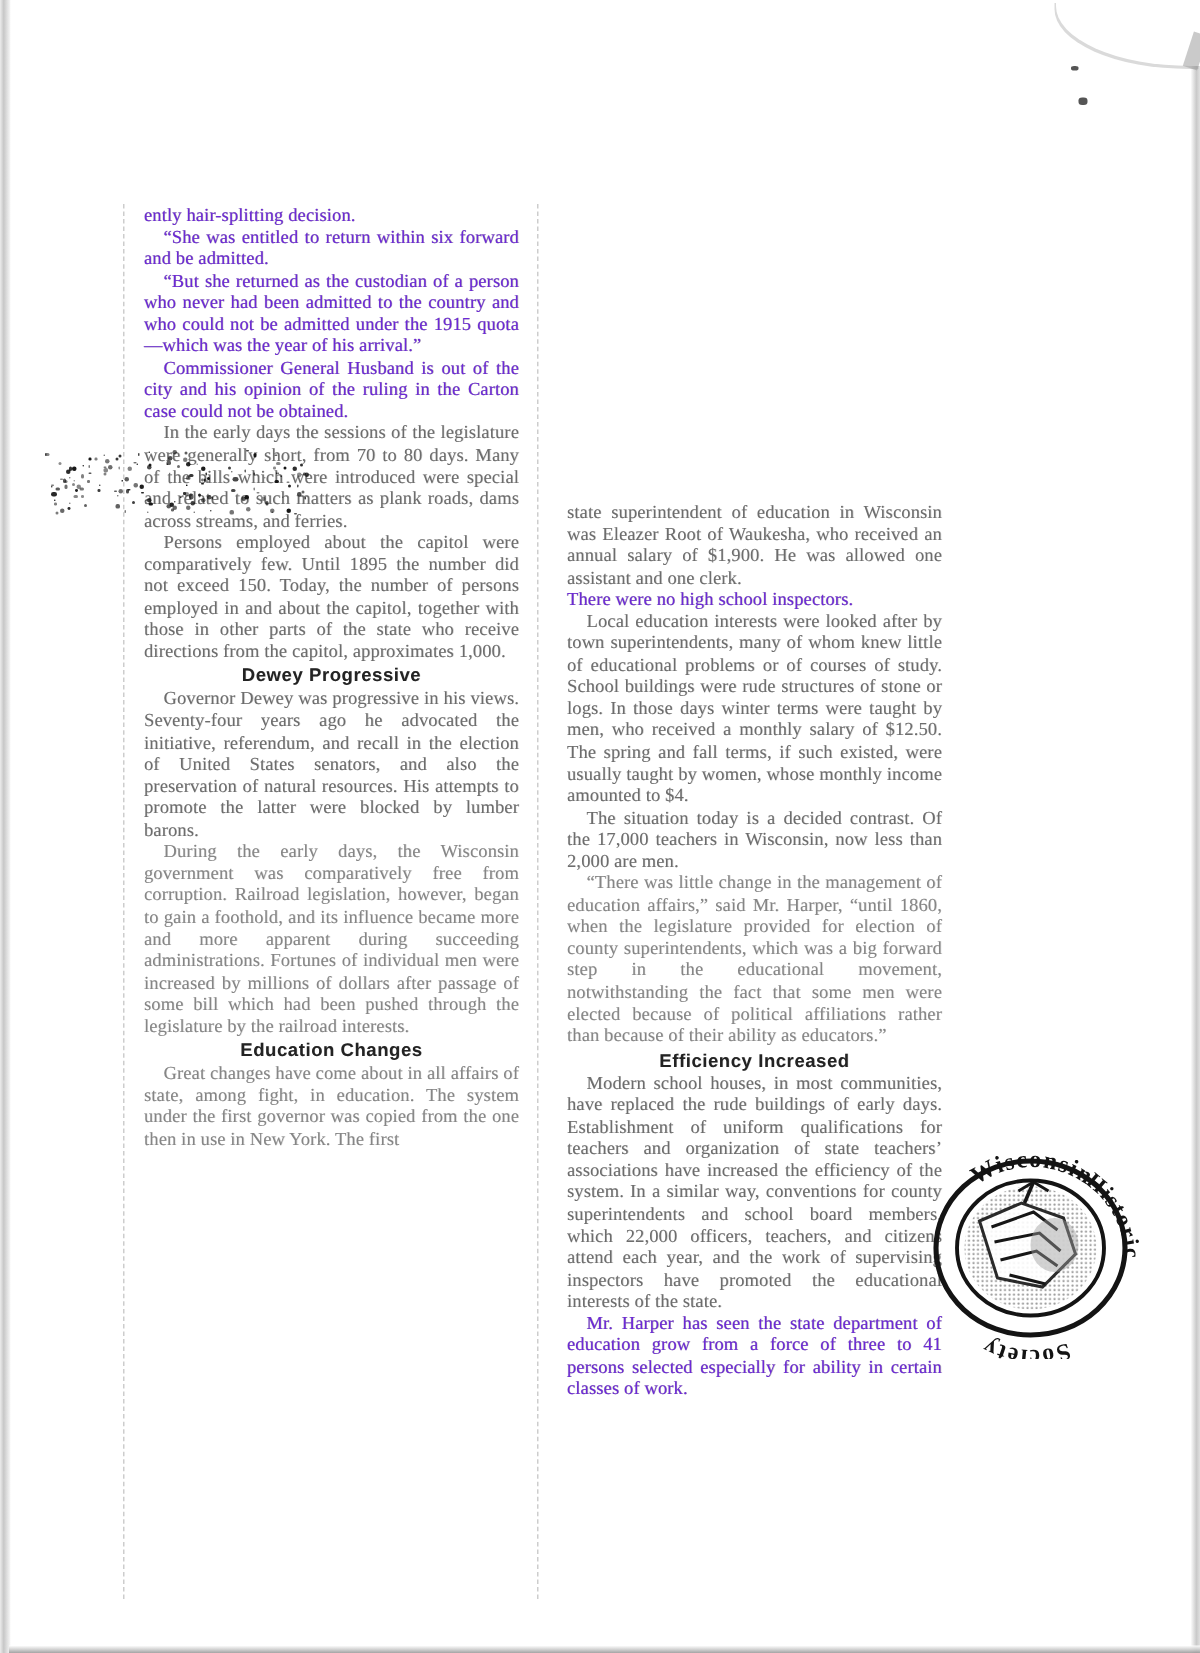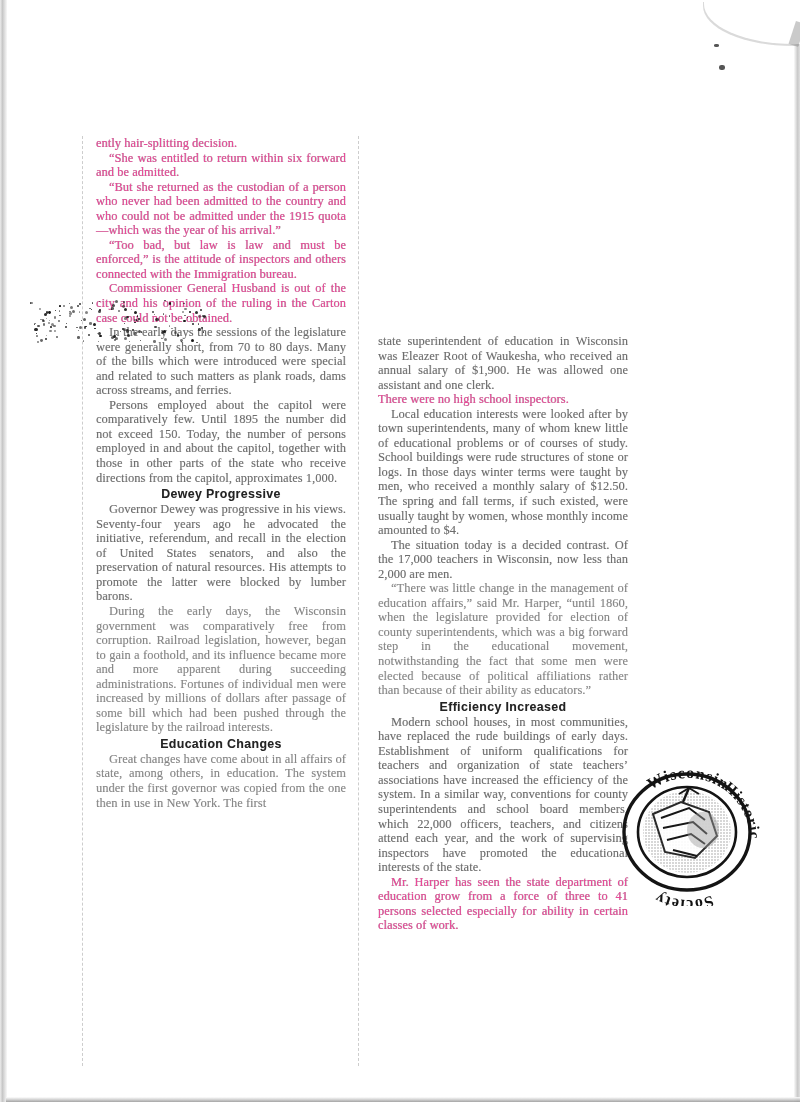--- a/index.html
+++ b/index.html
@@ -92,21 +92,21 @@
   .col.left  { left: 0; }
   .col.right { left: 282px; }
 
   .col p {
     margin: 0 0 0 0;
     text-indent: 13px;
     text-align: justify;
     font-family: "Liberation Serif", serif;
     font-size: 12.3px;
     line-height: 14.55px;
-    color: #ec4899;
+    color: #6d28d9;
     letter-spacing: .1px;
     
     text-shadow: 0.35px 0 0 rgba(90,90,90,.45), -0.3px 0.3px 0 rgba(120,120,120,.3);
   }
   .col p.noindent { text-indent: 0; }
   .col p.faded {
     color: #6d6d6d;
     text-shadow: 0.4px 0 0 rgba(150,150,150,.5);
   }
   .col p.veryfaded {
@@ -224,33 +224,32 @@
 
   <div class="article">
 
     <div class="col-rule left"></div>
     <div class="col-rule mid"></div>
 
     <div class="col left">
       <p class="noindent">ently hair-splitting decision.</p>
       <p>“She was entitled to return within six forward and be admitted.</p>
       <p>“But she returned as the custodian of a person who never had been admitted to the country and who could not be admitted under the 1915 quota—which was the year of his arrival.”</p>
-      <p>“Too bad, but law is law and must be enforced,” is the attitude of inspectors and others connected with the Immigration bureau.</p>
       <p>Commissioner General Husband is out of the city and his opinion of the ruling in the Carton case could not be obtained.</p>
       <p class="faded">In the early days the sessions of the legislature were generally short, from 70 to 80 days. Many of the bills which were introduced were special and related to such matters as plank roads, dams across streams, and ferries.</p>
       <p class="faded">Persons employed about the capitol were comparatively few. Until 1895 the number did not exceed 150. Today, the number of persons employed in and about the capitol, together with those in other parts of the state who receive directions from the capitol, approximates 1,000.</p>
 
       <h2 class="subhead">Dewey Progressive</h2>
 
       <p class="faded">Governor Dewey was progressive in his views. Seventy-four years ago he advocated the initiative, referendum, and recall in the election of United States senators, and also the preservation of natural resources. His attempts to promote the latter were blocked by lumber barons.</p>
       <p class="veryfaded">During the early days, the Wisconsin government was comparatively free from corruption. Railroad legislation, however, began to gain a foothold, and its influence became more and more apparent during succeeding administrations. Fortunes of individual men were increased by millions of dollars after passage of some bill which had been pushed through the legislature by the railroad interests.</p>
 
       <h2 class="subhead">Education Changes</h2>
 
-      <p class="veryfaded">Great changes have come about in all affairs of state, among others, in education. The system under the first governor was copied from the one then in use in New York. The first</p>
+      <p class="veryfaded">Great changes have come about in all affairs of state, among fight, in education. The system under the first governor was copied from the one then in use in New York. The first</p>
     </div>
 
 
     <div class="col right" style="top:198px;">
       <p class="noindent faded">state superintendent of education in Wisconsin was Eleazer Root of Waukesha, who received an annual salary of $1,900. He was allowed one assistant and one clerk.</p>
       <p class="noindent">There were no high school inspectors.</p>
       <p class="faded">Local education interests were looked after by town superintendents, many of whom knew little of educational problems or of courses of study. School buildings were rude structures of stone or logs. In those days winter terms were taught by men, who received a monthly salary of $12.50. The spring and fall terms, if such existed, were usually taught by women, whose monthly income amounted to $4.</p>
       <p class="faded">The situation today is a decided contrast. Of the 17,000 teachers in Wisconsin, now less than 2,000 are men.</p>
       <p class="veryfaded">“There was little change in the management of education affairs,” said Mr. Harper, “until 1860, when the legislature provided for election of county superintendents, which was a big forward step in the educational movement, notwithstanding the fact that some men were elected because of political affiliations rather than because of their ability as educators.”</p>
 

